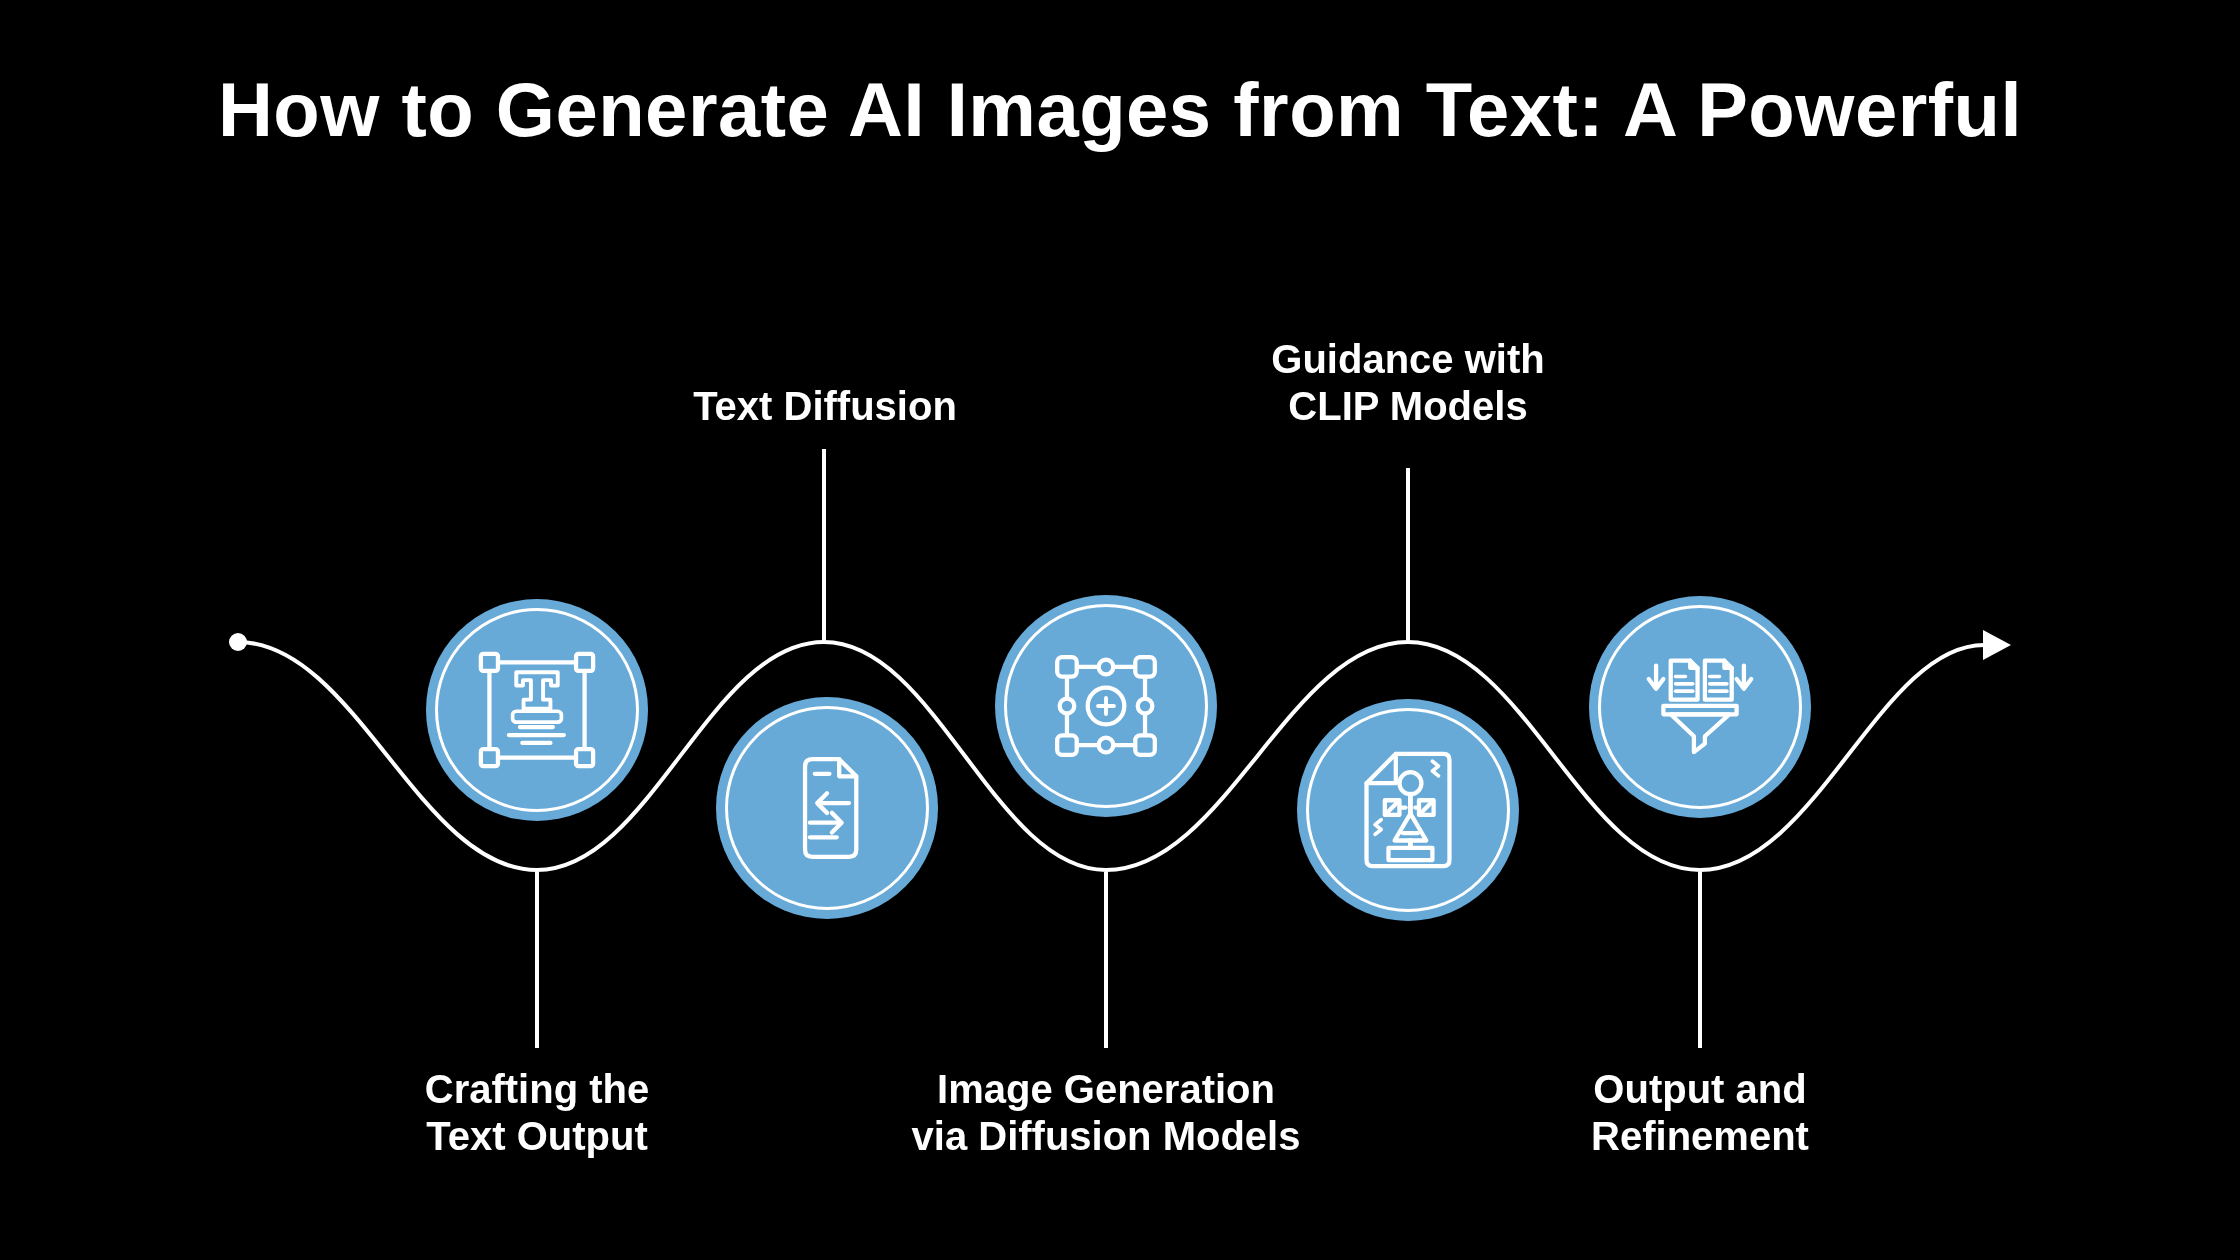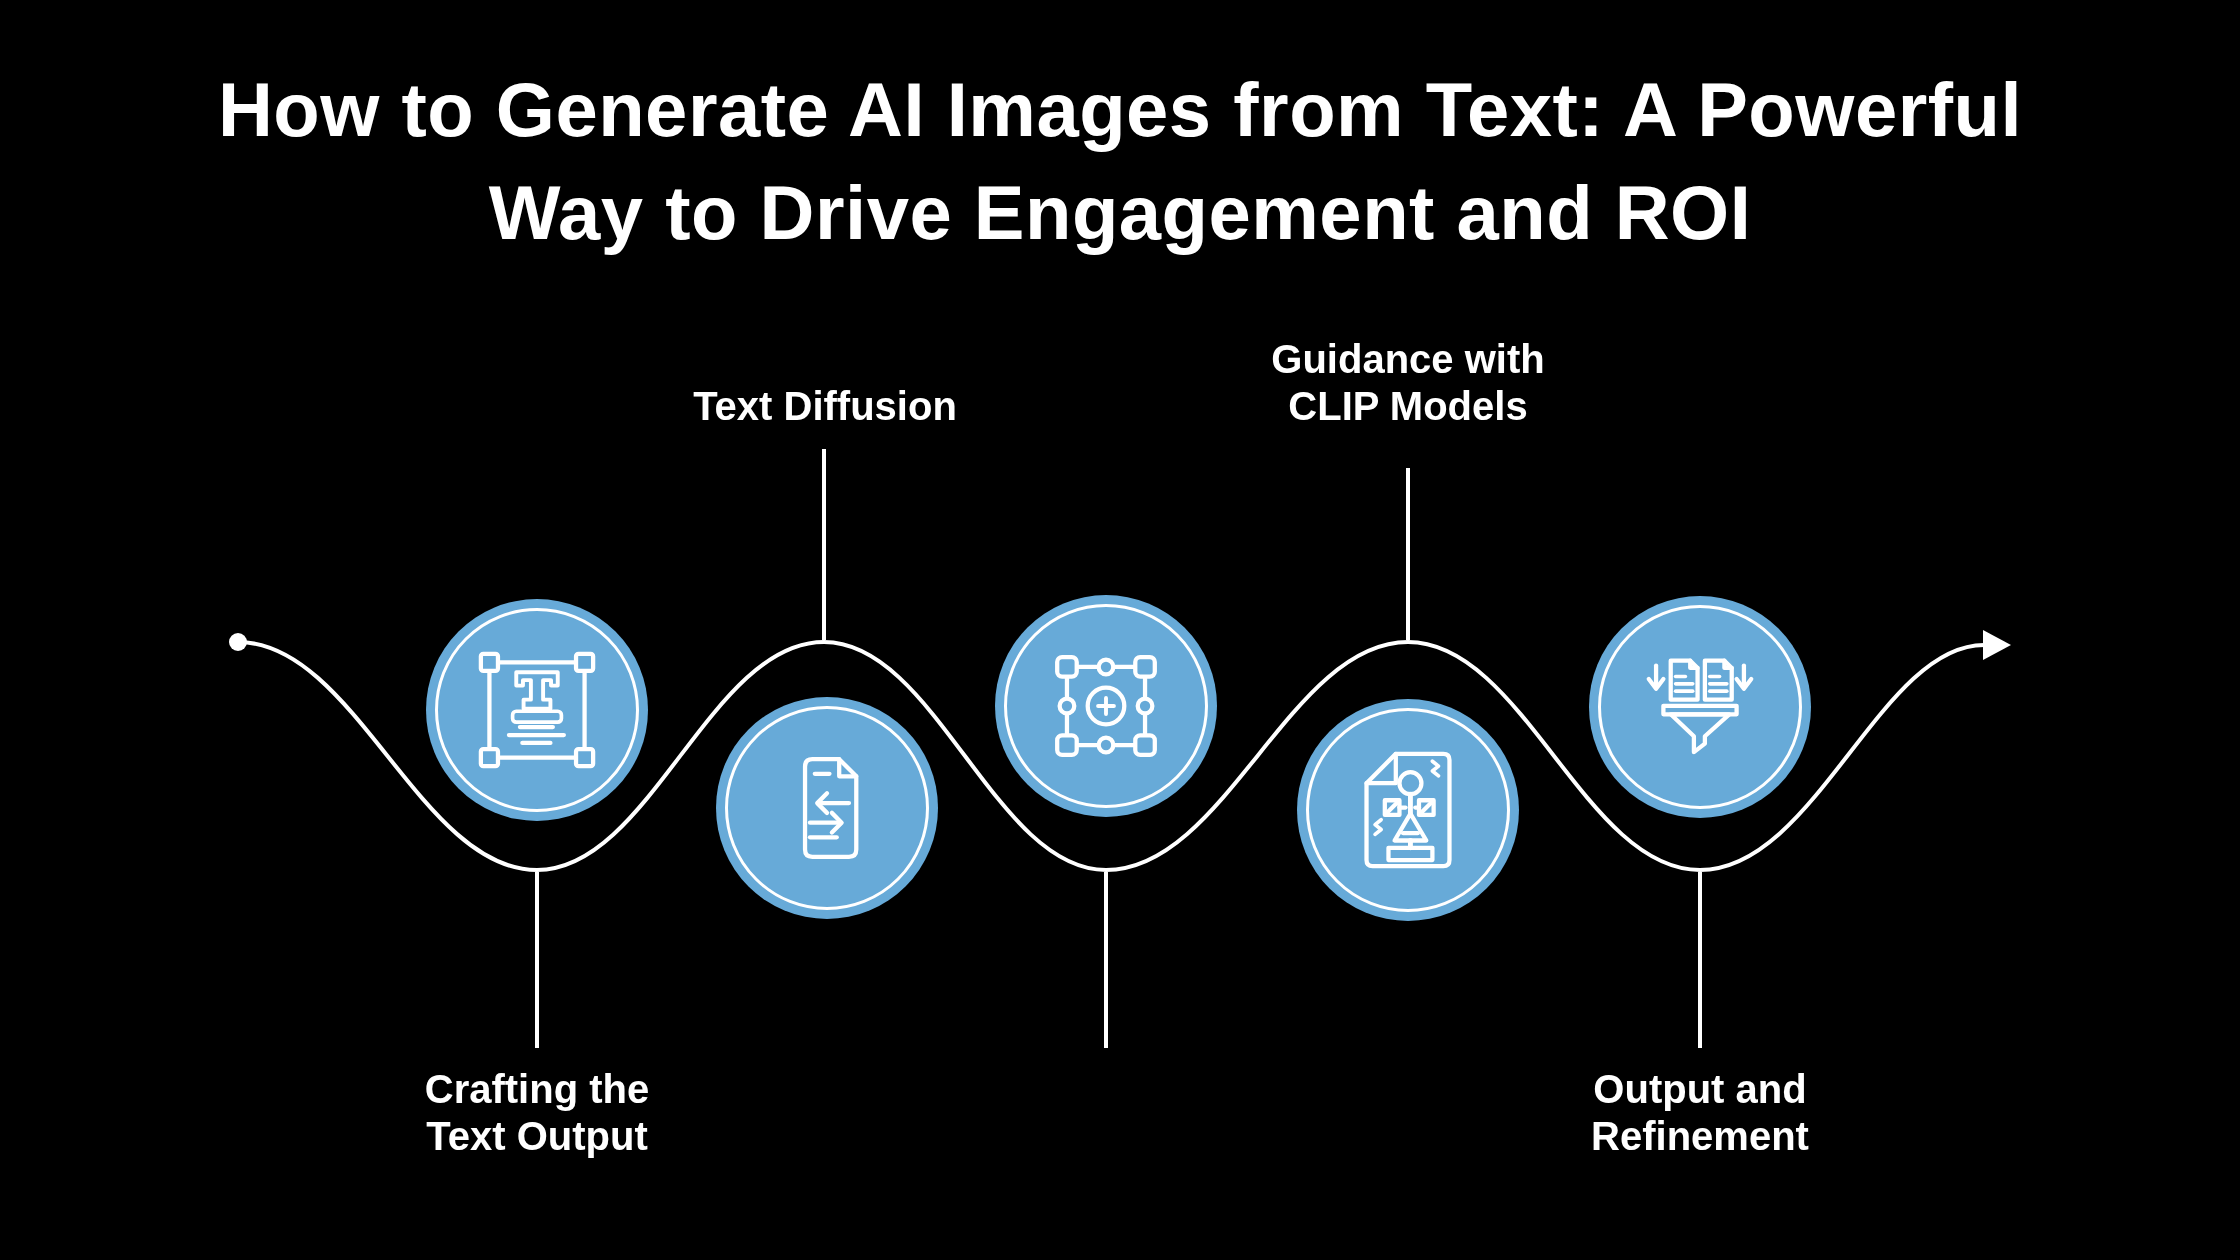--- a/index.html
+++ b/index.html
@@ -58,21 +58,20 @@
   .ic{stroke:#fff;fill:none;stroke-width:3.5;stroke-linecap:round;stroke-linejoin:round;}
   .ic .fillaccent{fill:var(--accent,#67AAD8);}
 </style>
 </head>
 <body style="background: rgb(0, 0, 0);">
 
 <div class="canvas">
 
   <div class="title">
     <div>How to Generate AI Images from Text: A Powerful</div>
-    <div>Way to Drive Engagement and ROI</div>
   </div>
 
   <svg class="wave" viewBox="0 0 2240 1260">
 
     <path d="M238 642 C355 642 420 870 537 870
          C650 870 710 642 824 642
          C935 642 995 870 1106 870
          C1225 870 1290 642 1408 642
          C1523 642 1585 870 1700 870
          C1815 870 1880 645 1984 645" stroke="#fff" stroke-width="4" fill="none"></path>
@@ -169,18 +168,20 @@
       <line x1="58" y1="31" x2="72" y2="31" stroke-width="3"></line>
       <line x1="58" y1="37" x2="72" y2="37" stroke-width="3"></line>
       <rect x="20" y="49" width="60" height="7"></rect>
       <path d="M26 56 L45 74 L45 87 L54 80 L54 74 L74 56 Z"></path>
     </svg>
   </div>
 
   <div class="step-label l1">Crafting the
 Text Output</div>
   <div class="step-label l2">Text Diffusion</div>
+  <div class="step-label l3">Image Generation
+via Diffusion Models</div>
   <div class="step-label l4">Guidance with
 CLIP Models</div>
   <div class="step-label l5">Output and
 Refinement</div>
 
 </div>
 
 </body></html>

